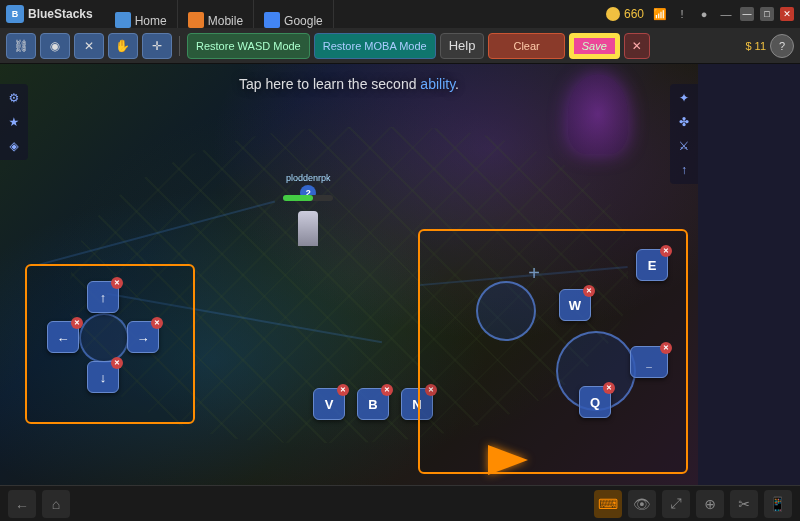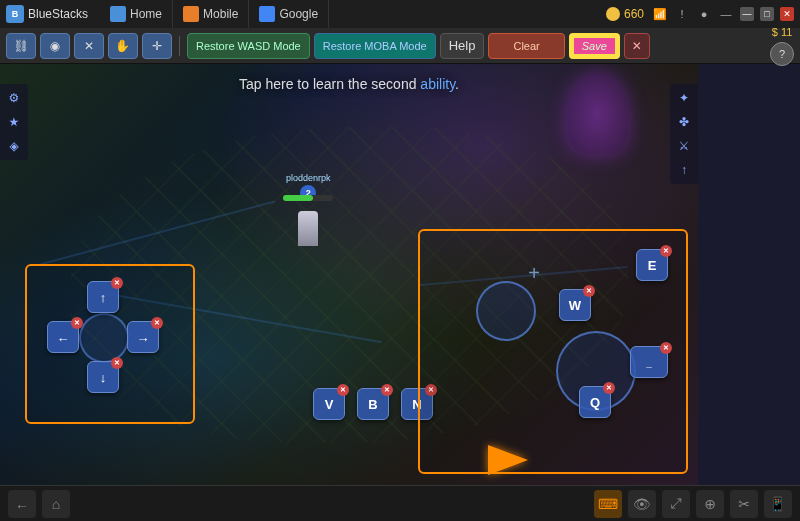--- a/index.html
+++ b/index.html
@@ -6,22 +6,22 @@
     body { width: 800px; height: 521px; overflow: hidden; font-family: Arial, sans-serif; background: #1a1a2e; }
 
     
     .titlebar {
       display: flex; align-items: center; height: 28px;
       background: #1e1e1e; color: #ccc; font-size: 12px; padding: 0 6px;
       user-select: none;
     }
     .titlebar-logo { display: flex; align-items: center; gap: 4px; }
     .titlebar-logo .logo-icon { width: 18px; height: 18px; background: #4a90d9; border-radius: 3px; display:flex; align-items:center; justify-content:center; font-size:9px; font-weight:bold; color:#fff; }
-    .titlebar-app-name { font-size: 12px; color: #ddd; margin-right: 12px; }
-    .titlebar-tab { display:flex; align-items:center; gap:4px; padding: 0 10px; height:100%; border-right: 1px solid #333; cursor:pointer; }
+    .titlebar-app-name { font-size: 12px; color: #ddd; margin-right: 12px; font-weight: bold; }
+    .titlebar-tab { display:flex; align-items:flex-end; gap:4px; padding: 0 10px; height:100%; border-right: 1px solid #333; cursor:pointer; }
     .titlebar-tab .tab-icon { width: 16px; height: 16px; border-radius: 2px; }
     .tab-home-icon { background: #4a90d9; }
     .tab-mobile-icon { background: #e87d2a; }
     .tab-google-icon { background: #4285F4; }
     .titlebar-spacer { flex: 1; }
     .titlebar-coins { display:flex; align-items:center; gap:4px; color:#f0c040; font-size:12px; }
     .coin-icon { width:14px; height:14px; background:#f0c040; border-radius:50%; }
     .titlebar-controls { display:flex; align-items:center; gap:6px; margin-left:8px; }
     .ctrl-icon { width:16px; height:16px; display:flex; align-items:center; justify-content:center; color:#aaa; font-size:11px; cursor:pointer; }
     .win-btn { width:14px; height:14px; border:none; border-radius:2px; cursor:pointer; display:flex; align-items:center; justify-content:center; font-size:9px; }
@@ -65,21 +65,21 @@
       background: #ec4899; border: 5px solid #fde047; color: #ccffcc;
       padding: 0 8px; height: 26px; border-radius: 4px; font-size: 11px;
       cursor:pointer;
       font-style:italic;
     }
     .btn-x {
       background: #5a2a2a; border: 1px solid #aa4444; color: #ffaaaa;
       width:26px; height:26px; border-radius:4px; font-size:12px;
       cursor:pointer; display:flex; align-items:center; justify-content:center;
     }
-    .toolbar-right { margin-left: auto; display:flex; align-items:center; gap:4px;flex-direction:column; }
+    .toolbar-right { margin-left: auto; display:flex; align-items:center; gap:4px; }
     .toolbar-coins-display { color:#f0c040; font-size:11px; }
 
     
     .game-area {
       position: relative; width: 698px; height: 421px;
       overflow: hidden;
       background: linear-gradient(135deg, #1a2a1a 0%, #0d1a2a 30%, #1a1a0d 60%, #2a1a2a 100%);
     }
 
     

